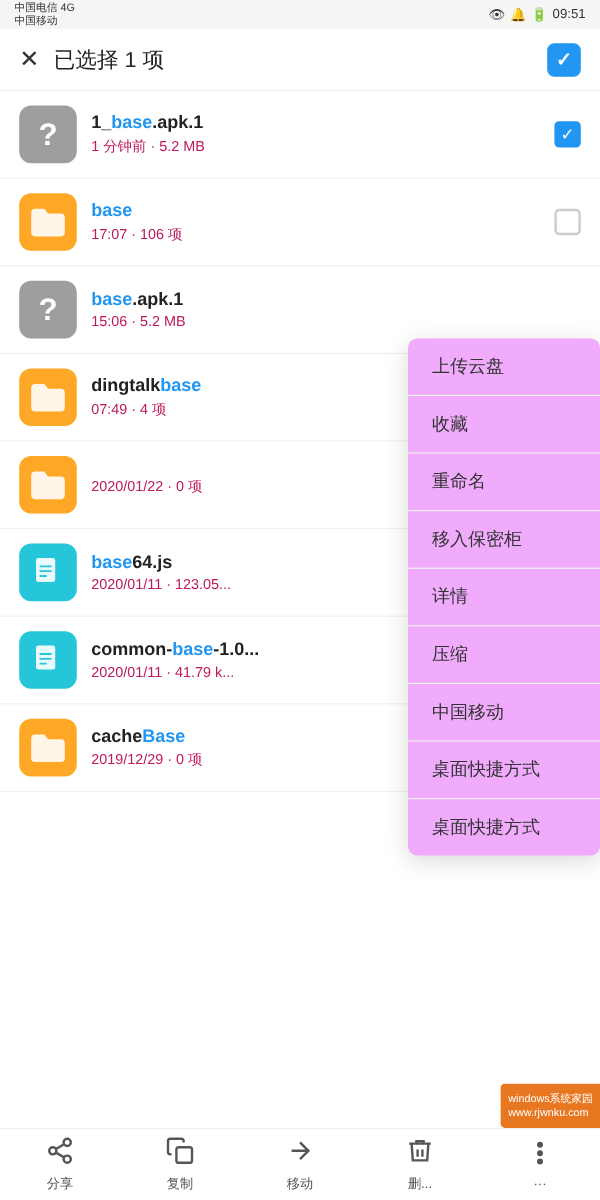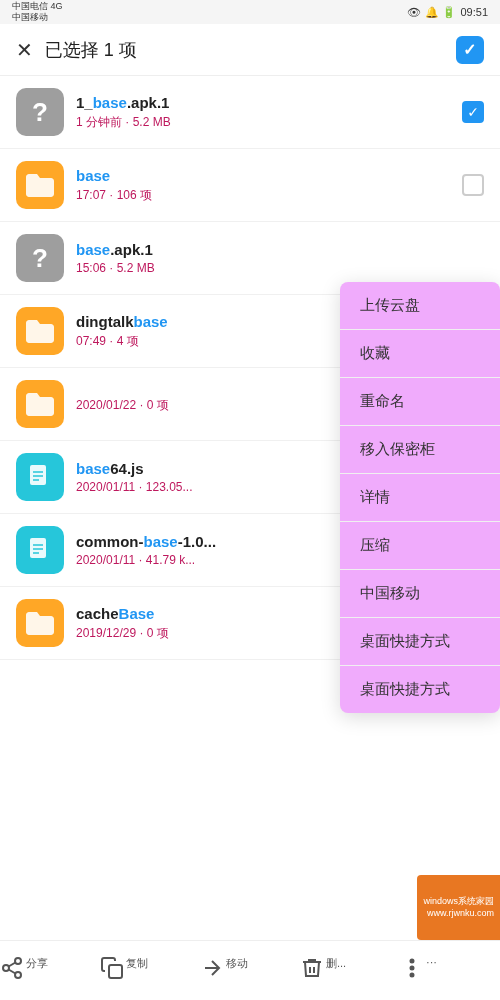--- a/index.html
+++ b/index.html
@@ -184,21 +184,22 @@
       width: 500px;
       height: 60px;
       background: #fff;
       border-top: 1px solid #eee;
       display: flex;
       align-items: center;
       justify-content: space-around;
     }
     .toolbar-btn {
       display: flex;
-      flex-direction: row;
+      flex-direction: column;
+      align-items: center;
       gap: 2px;
       cursor: pointer;
       flex: 1;
     }
     .toolbar-btn .tb-icon {
       font-size: 22px;
       color: #555;
     }
     .toolbar-btn .tb-label {
       font-size: 11px;
@@ -206,25 +207,24 @@
     }
 
     
     .watermark {
       position: fixed;
       bottom: 60px;
       right: 0;
       background: #e87722;
       color: #fff;
       font-size: 9px;
-      padding: 20px 6px;
+      padding: 6px 6px;
       border-radius: 4px 0 0 4px;
       z-index: 50;
       line-height: 1.4;
-      text-align: right;
     }
 
     .list-wrapper {
       padding-bottom: 60px;
     }
   </style>
 </head>
 <body>
 
 <div class="status-bar">

